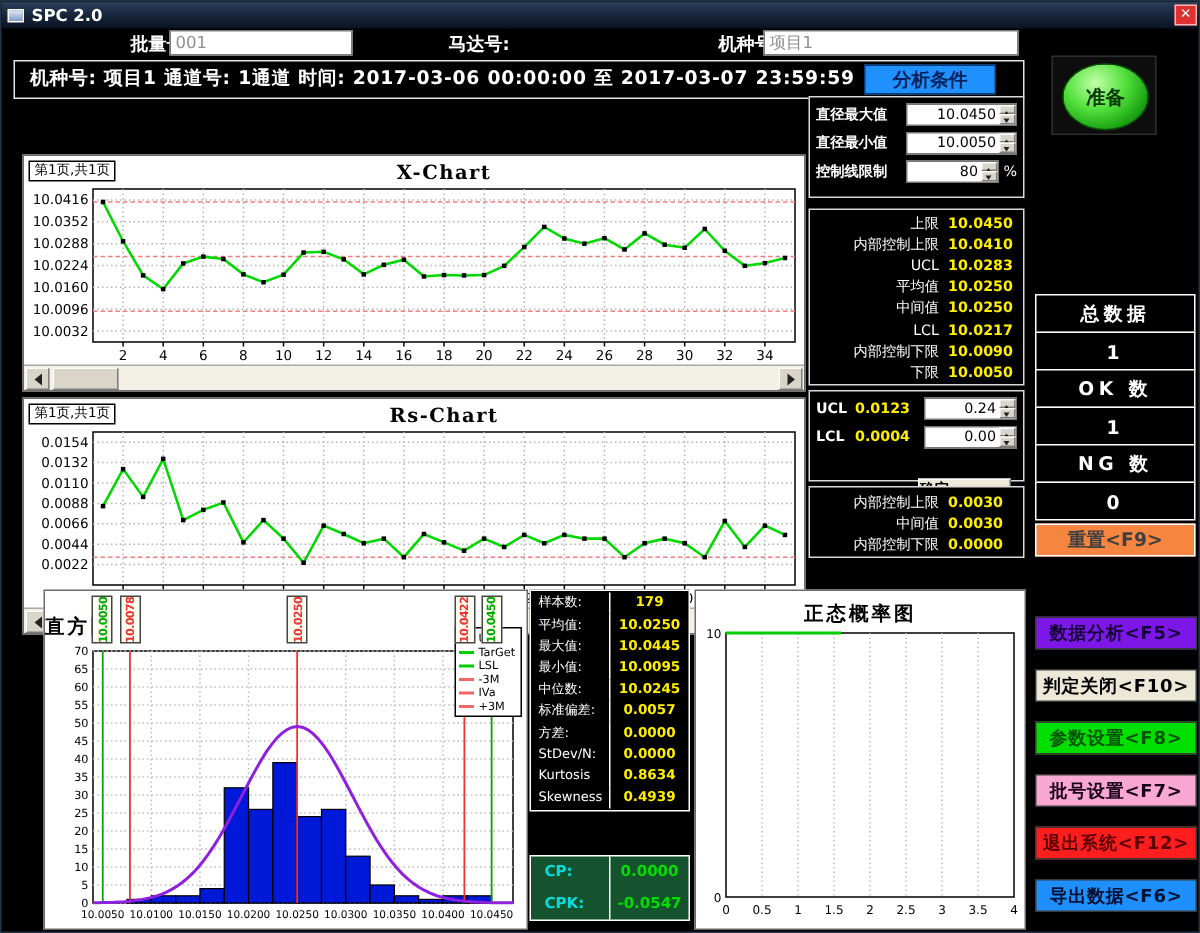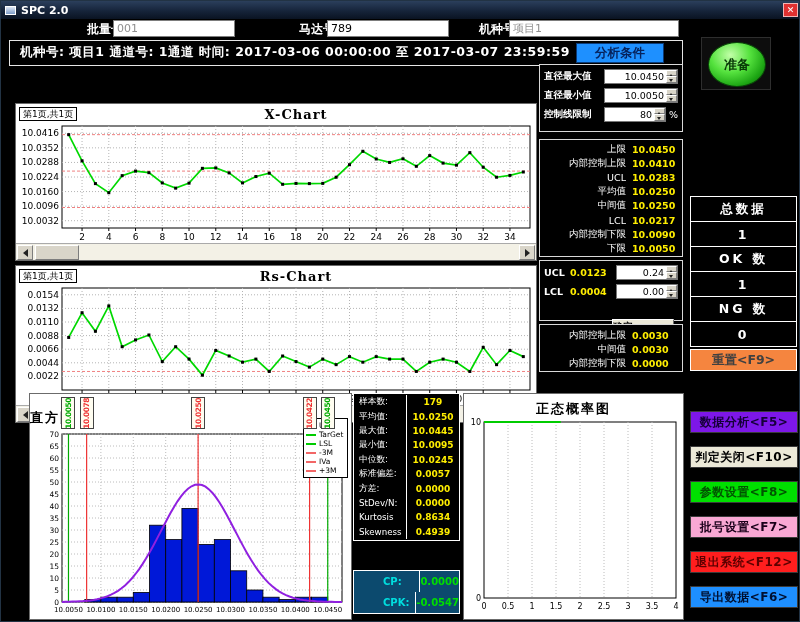--- a/index.html
+++ b/index.html
@@ -91,22 +91,22 @@
   .leg-item{display:flex;align-items:center;height:9px;}
   .leg-dash{width:10px;height:2px;margin-right:3px;flex:none;}
   .leg-lbl{font-size:7.5px;}
 
   .stats-panel{position:absolute;left:352px;top:392px;width:107px;height:148px;background:#000;border:1px solid #fff;
     display:flex;flex-direction:column;padding:1px 0;}
   .stat-row{flex:1;display:flex;align-items:stretch;}
   .stat-lbl{width:52px;color:#fff;font-size:8.7px;display:flex;align-items:center;padding-left:5px;}
   .stat-val{flex:1;border-left:1px solid #fff;color:#ffee00;font-size:9px;font-weight:bold;
     display:flex;align-items:center;justify-content:center;}
-  .cp-box{position:absolute;left:352px;top:569px;width:107px;height:44px;background:#0c4a6e;border:1px solid #fff;
-    display:flex;flex-direction:column;padding-left:20px;}
+  .cp-box{position:absolute;left:352px;top:569px;width:107px;height:44px;background:#14532d;border:1px solid #fff;
+    display:flex;flex-direction:column;}
   .cp-row{flex:1;display:flex;align-items:stretch;}
   .cp-lbl{width:52px;color:#00dede;font-size:10px;font-weight:bold;display:flex;align-items:center;padding-left:9px;}
   .cp-val{flex:1;border-left:1px solid #fff;color:#00dd00;font-size:10px;font-weight:bold;
     display:flex;align-items:center;justify-content:center;}
 
   .prob-panel{position:absolute;left:462px;top:392px;width:221px;height:227px;background:#fff;border:1px solid #6b6b6b;}
   .prob-title{position:absolute;top:6px;left:0;width:100%;text-align:center;font-weight:bold;font-size:13px;
     font-family:"DejaVu Serif",serif;letter-spacing:2px;}
 
   .watermark{position:absolute;left:78px;top:353px;font-size:40px;font-weight:bold;white-space:nowrap;
@@ -119,21 +119,20 @@
 
   <div class="titlebar">
     <span class="app-icon"></span>
     <span>SPC 2.0</span>
     <span class="close-btn">✕</span>
   </div>
 
   <span class="field-label" style="left:86px">批量号:</span>
   <input class="field-input muted" style="left: 112px; width: 122px;" value="001">
   <span class="field-label" style="left:298px">马达号:</span>
-  <input class="field-input" style="left: 326px; width: 122px;" value="789">
   <span class="field-label" style="left:478px">机种号:</span>
   <input class="field-input muted" style="left: 508px; width: 170px;" value="项目1">
 
   <div class="info-bar">
     <span class="info-text">机种号: 项目1 通道号: 1通道 时间: 2017-03-06 00:00:00 至 2017-03-07 23:59:59</span>
     <div class="analysis-btn">分析条件</div>
   </div>
 
   <div class="ready-btn">
     <div class="ready-circle">准备</div>

